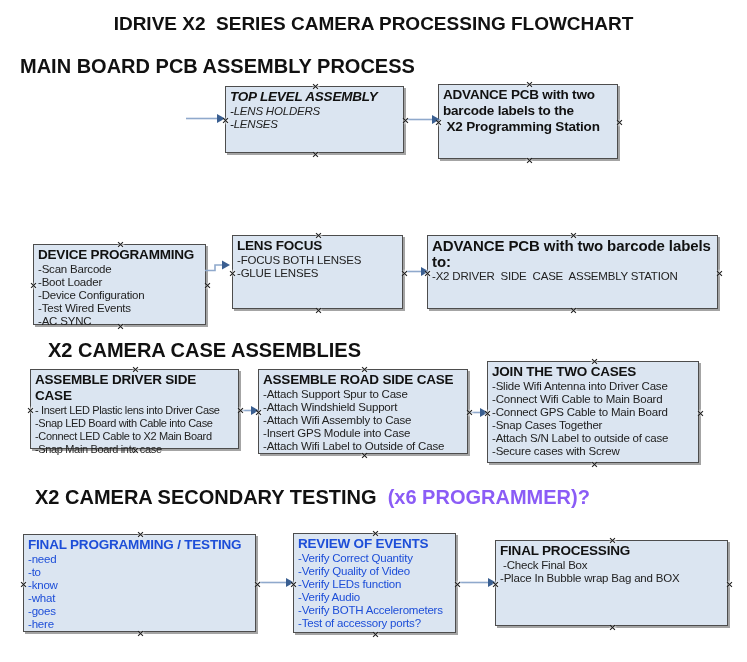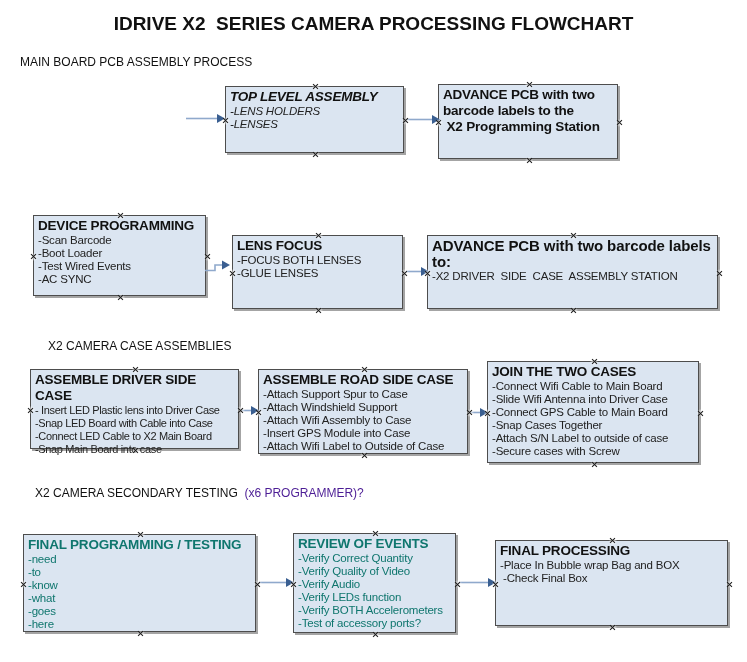--- a/index.html
+++ b/index.html
@@ -6,49 +6,49 @@
   .page{
     position:relative;width:736px;height:662px;background:#ffffff;
     font-family:"Liberation Sans","DejaVu Sans",sans-serif;
     color:#1a1a1a;overflow:hidden;
   }
   .doc-title{
     position:absolute;left:0;top:13px;width:747px;text-align:center;
     font-size:19px;font-weight:bold;color:#111;white-space:pre-wrap;
   }
   .sec-head{
-    position:absolute;font-size:12px;font-weight:normal;color:#111;white-space:pre;
-  }
-  .sec-head .red{color:#4c1d95;}
+    position:absolute;font-size:20px;font-weight:bold;color:#111;white-space:pre;
+  }
+  .sec-head .red{color:#8b5cf6;}
   #sec1{left:20px;top:55px;}
   #sec2{left:24px;top:201px;}
   #sec3{left:48px;top:339px;}
   #sec4{left:35px;top:486px;}
 
   .fbox{
     position:absolute;box-sizing:border-box;background:#dbe5f1;
     border:1.5px solid #4d4d4d;box-shadow:2px 2px 0 rgba(125,125,125,0.7);
     padding:2px 4px;overflow:visible;
   }
   .btitle{
     font-size:13.5px;font-weight:bold;line-height:16px;color:#111;
     white-space:pre-wrap;letter-spacing:-0.2px;
   }
   .bline{
     font-size:11.5px;line-height:13px;color:#222;white-space:pre-wrap;
     letter-spacing:-0.2px;
   }
   .dense .bline{font-size:11px;letter-spacing:-0.35px;}
   .tight-title .btitle{font-size:15px;letter-spacing:-0.1px;}
-  .redbox .btitle,.redbox .bline{color:#0f766e;}
+  .redbox .btitle,.redbox .bline{color:#1d4ed8;}
 
   #boxA{left:33px;top:88px;width:151px;height:67px;}
   #boxB{left:225px;top:86px;width:179px;height:67px;font-style:italic;}
   #boxC{left:438px;top:84px;width:180px;height:75px;}
-  #boxD{left:33px;top:215px;width:173px;height:81px;}
+  #boxD{left:33px;top:244px;width:173px;height:81px;}
   #boxE{left:232px;top:235px;width:171px;height:74px;}
   #boxF{left:427px;top:235px;width:291px;height:74px;}
   #boxG{left:30px;top:369px;width:209px;height:80px;}
   #boxH{left:258px;top:369px;width:210px;height:85px;}
   #boxI{left:487px;top:361px;width:212px;height:102px;}
   #boxJ{left:23px;top:534px;width:233px;height:98px;}
   #boxK{left:293px;top:533px;width:163px;height:100px;}
   #boxL{left:495px;top:540px;width:233px;height:86px;}
 
   .arrow{position:absolute;}
@@ -91,20 +91,21 @@
   <span class="cp" style="left: 86px; top: -4.5px;"></span>
       <span class="cp" style="left: 86px; top: 71.5px;"></span>
       <span class="cp" style="left: -4.5px; top: 33.5px;"></span>
       <span class="cp" style="left: 176.5px; top: 33.5px;"></span>
     </div>
 
   <div class="fbox" id="boxD">
     <div class="btitle">DEVICE PROGRAMMING</div>
     <div class="bline">-Scan Barcode</div>
     <div class="bline">-Boot Loader</div>
+    <div class="bline">-Device Configuration</div>
     <div class="bline">-Test Wired Events</div>
     <div class="bline">-AC SYNC</div>
   <span class="cp" style="left: 82.5px; top: -4.5px;"></span>
       <span class="cp" style="left: 82.5px; top: 77.5px;"></span>
       <span class="cp" style="left: -4.5px; top: 36.5px;"></span>
       <span class="cp" style="left: 169.5px; top: 36.5px;"></span>
     </div>
 
   <div class="fbox" id="boxE">
     <div class="btitle">LENS FOCUS</div>
@@ -145,22 +146,22 @@
     <div class="bline">-Insert GPS Module into Case</div>
     <div class="bline">-Attach Wifi Label to Outside of Case</div>
   <span class="cp" style="left: 101px; top: -4.5px;"></span>
       <span class="cp" style="left: 101px; top: 81.5px;"></span>
       <span class="cp" style="left: -4.5px; top: 38.5px;"></span>
       <span class="cp" style="left: 206.5px; top: 38.5px;"></span>
     </div>
 
   <div class="fbox" id="boxI">
     <div class="btitle">JOIN THE TWO CASES</div>
+    <div class="bline">-Slide Wifi Antenna into Driver Case</div>
     <div class="bline">-Connect Wifi Cable to Main Board</div>
-    <div class="bline">-Slide Wifi Antenna into Driver Case</div>
     <div class="bline">-Connect GPS Cable to Main Board</div>
     <div class="bline">-Snap Cases Together</div>
     <div class="bline">-Attach S/N Label to outside of case</div>
     <div class="bline">-Secure cases with Screw</div>
   <span class="cp" style="left: 102px; top: -4.5px;"></span>
       <span class="cp" style="left: 102px; top: 98.5px;"></span>
       <span class="cp" style="left: -4.5px; top: 47px;"></span>
       <span class="cp" style="left: 208.5px; top: 47px;"></span>
     </div>
 
@@ -175,34 +176,34 @@
   <span class="cp" style="left: 112.5px; top: -4.5px;"></span>
       <span class="cp" style="left: 112.5px; top: 94.5px;"></span>
       <span class="cp" style="left: -4.5px; top: 45px;"></span>
       <span class="cp" style="left: 229.5px; top: 45px;"></span>
     </div>
 
   <div class="fbox redbox" id="boxK">
     <div class="btitle">REVIEW OF EVENTS</div>
     <div class="bline">-Verify Correct Quantity</div>
     <div class="bline">-Verify Quality of Video</div>
+    <div class="bline">-Verify LEDs function</div>
     <div class="bline">-Verify Audio</div>
-    <div class="bline">-Verify LEDs function</div>
     <div class="bline">-Verify BOTH Accelerometers</div>
     <div class="bline">-Test of accessory ports?</div>
   <span class="cp" style="left: 77.5px; top: -4.5px;"></span>
       <span class="cp" style="left: 77.5px; top: 96.5px;"></span>
       <span class="cp" style="left: -4.5px; top: 46px;"></span>
       <span class="cp" style="left: 159.5px; top: 46px;"></span>
     </div>
 
   <div class="fbox" id="boxL">
     <div class="btitle">FINAL PROCESSING</div>
+    <div class="bline"> -Check Final Box</div>
     <div class="bline">-Place In Bubble wrap Bag and BOX</div>
-    <div class="bline"> -Check Final Box</div>
   <span class="cp" style="left: 112.5px; top: -4.5px;"></span>
       <span class="cp" style="left: 112.5px; top: 82.5px;"></span>
       <span class="cp" style="left: -4.5px; top: 39px;"></span>
       <span class="cp" style="left: 229.5px; top: 39px;"></span>
     </div>
 
   <svg class="arrow" style="left:184px;top:112px;" width="42" height="13">
     <line x1="2" y1="6.5" x2="33" y2="6.5" stroke="#8fa9cc" stroke-width="1.6"></line>
     <polygon points="33,2 41,6.5 33,11" fill="#3a5f91"></polygon>
   </svg>

